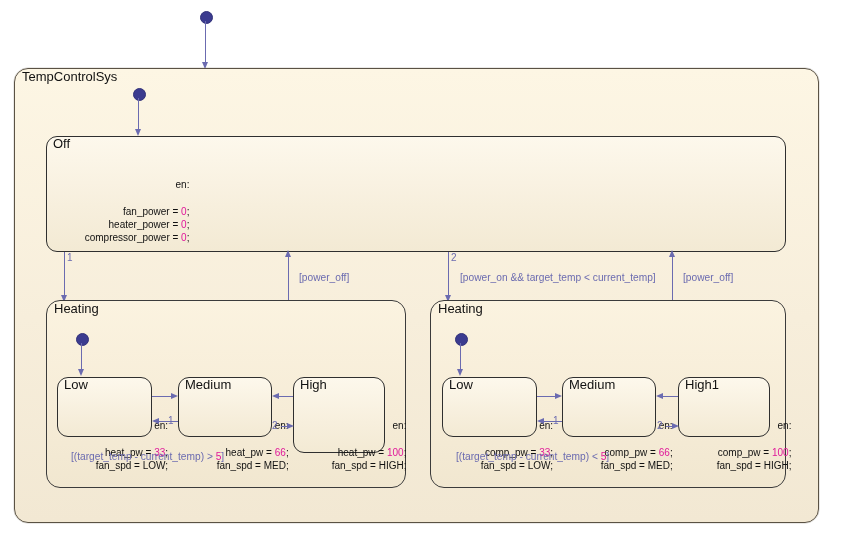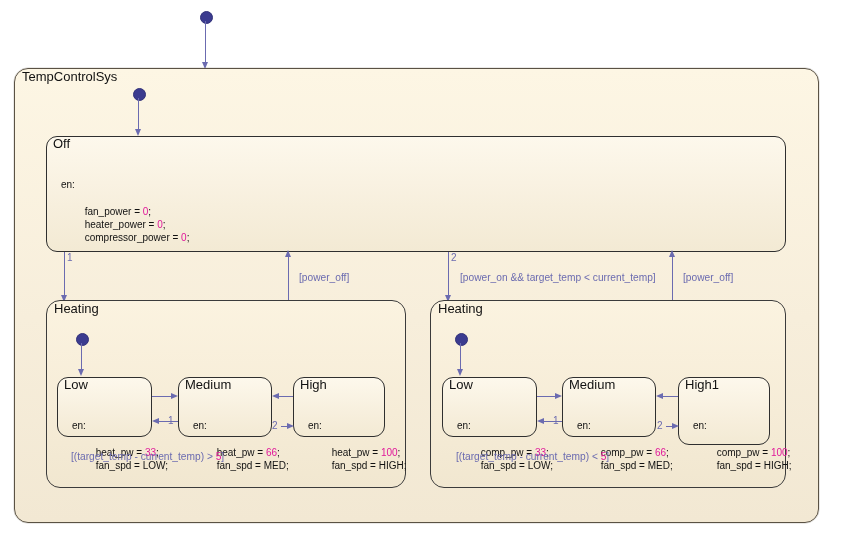--- a/index.html
+++ b/index.html
@@ -24,20 +24,21 @@
   .superstate{
     border:1.5px solid #3b3b3b;
     border-radius:14px;
     background:linear-gradient(180deg,#fbf3e0 0%,#f6ecd7 60%,#f1e7d0 100%);
   }
   
   .state{
     border:1.5px solid #2f2f2f;
     border-radius:11px;
     background:linear-gradient(180deg,#fdf8ec 0%,#f7efdd 60%,#f3ead4 100%);
+    text-align:right;
   }
   
   .sname{
     position:absolute;left:7px;top:2px;
     font-size:13px;color:#111;white-space:nowrap;line-height:12px;
   }
   .state .sname{left:6px;top:1px;}
 
   
   .actions{
@@ -135,21 +136,21 @@
 
   <div class="node state" style="left:178px;top:377px;width:94px;height:60px;">
     <div class="sname">Medium</div>
     <div class="actions">
       <div>en:</div>
       <div class="ind"><span>heat_pw = </span><span class="num">66</span><span>;</span></div>
       <div class="ind"><span>fan_spd = MED;</span></div>
     </div>
   </div>
 
-  <div class="node state" style="left:293px;top:377px;width:92px;height:60px;">
+  <div class="node state" style="left:293px;top:377px;width:92px;height:76px;">
     <div class="sname">High</div>
     <div class="actions">
       <div>en:</div>
       <div class="ind"><span>heat_pw = </span><span class="num">100</span><span>;</span></div>
       <div class="ind"><span>fan_spd = HIGH;</span></div>
     </div>
   </div>
 
   <div class="hline" style="left:152px;top:396px;width:20px;"></div>
   <div class="arr arr-r" style="left:171px;top:392.5px;"></div>
@@ -188,21 +189,21 @@
 
   <div class="node state" style="left:562px;top:377px;width:94px;height:60px;">
     <div class="sname">Medium</div>
     <div class="actions">
       <div>en:</div>
       <div class="ind"><span>comp_pw = </span><span class="num">66</span><span>;</span></div>
       <div class="ind"><span>fan_spd = MED;</span></div>
     </div>
   </div>
 
-  <div class="node state" style="left:678px;top:377px;width:92px;height:68px;">
+  <div class="node state" style="left:678px;top:377px;width:92px;height:60px;">
     <div class="sname">High1</div>
     <div class="actions">
       <div>en:</div>
       <div class="ind"><span>comp_pw = </span><span class="num">100</span><span>;</span></div>
       <div class="ind"><span>fan_spd = HIGH;</span></div>
     </div>
   </div>
 
   <div class="hline" style="left:537px;top:396px;width:19px;"></div>
   <div class="arr arr-r" style="left:555px;top:392.5px;"></div>

